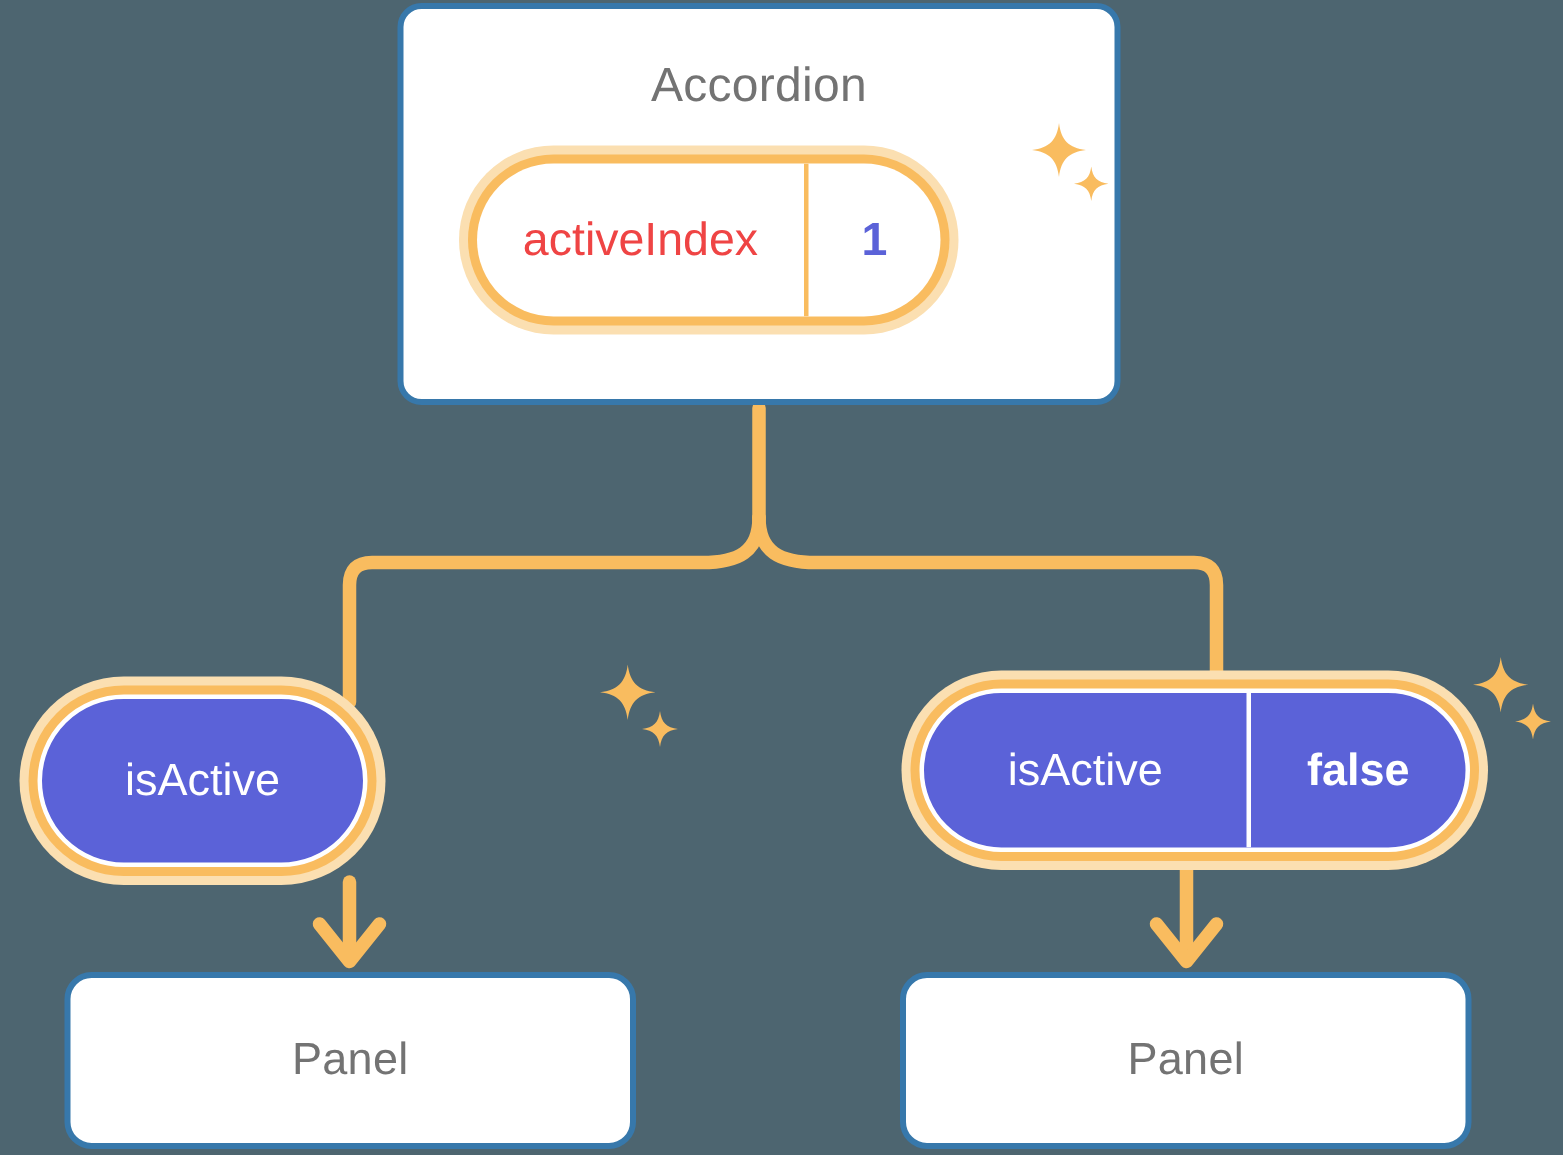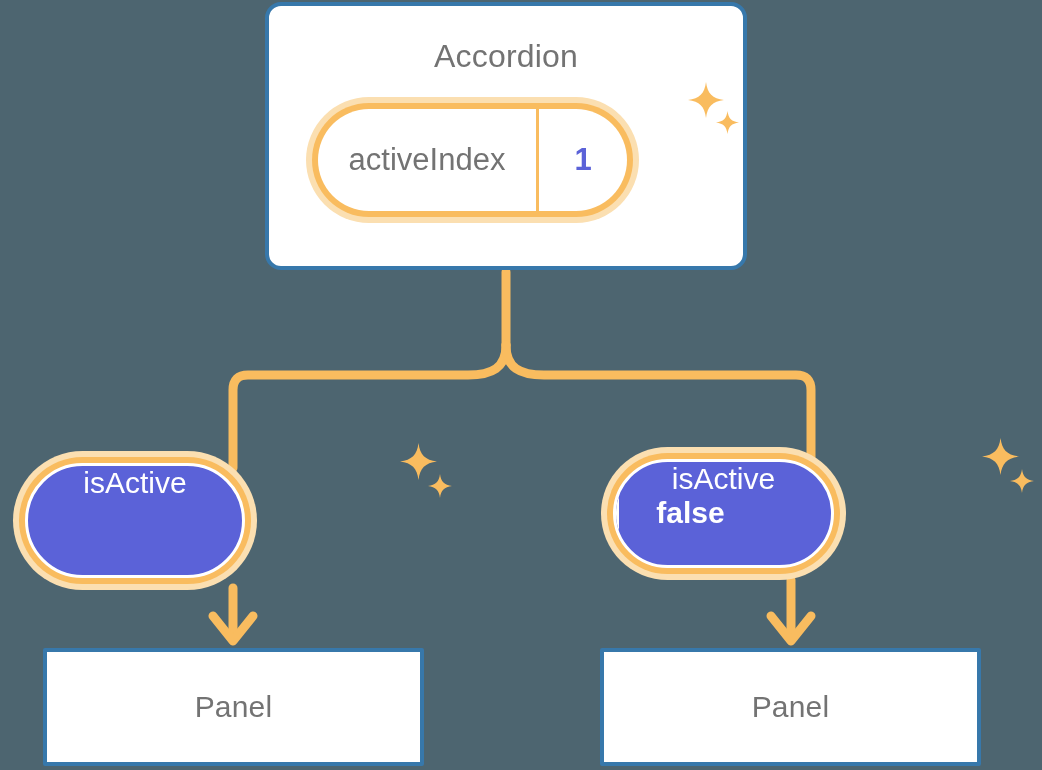--- a/index.html
+++ b/index.html
@@ -56,21 +56,21 @@
     margin-top: 32px;
   }
 
   
   .panel-card {
     width: 381px;
     height: 118px;
     display: flex;
     align-items: center;
     justify-content: center;
-    border-radius: 2px;
+    border-radius: 18px;
   }
   #panel-left  { left: 43px;  top: 648px; }
   #panel-right { left: 600px; top: 648px; }
   .panel-card .card-title { font-size: 30px; margin: 0; }
 
   
   
   .pill {
     position: absolute;
     display: inline-flex;
@@ -109,38 +109,37 @@
     left: 306px;
     top: 97px;
     height: 126px;
   }
   #pill-active-index .pill-body {
     background: #ffffff;
     height: 100%;
   }
   #pill-active-index .pill-key {
     width: 218px;
-    color: #737373;
+    color: #ef4444;
     font-size: 31px;
     font-weight: 400;
   }
   #pill-active-index .pill-val {
     width: 91px;
     color: #5b62d8;
     font-size: 31px;
     font-weight: bold;
     border-left: 3px solid #f9bc5f;
   }
 
   
   .pill-purple .pill-body {
     background: #5b62d8;
     border: 3px solid #ffffff;
     height: 100%;
-    flex-direction: column;
   }
   .pill-purple .pill-key {
     color: #ffffff;
     font-size: 30px;
     font-weight: 400;
   }
   .pill-purple .pill-val {
     color: #ffffff;
     font-size: 30px;
     font-weight: bold;

